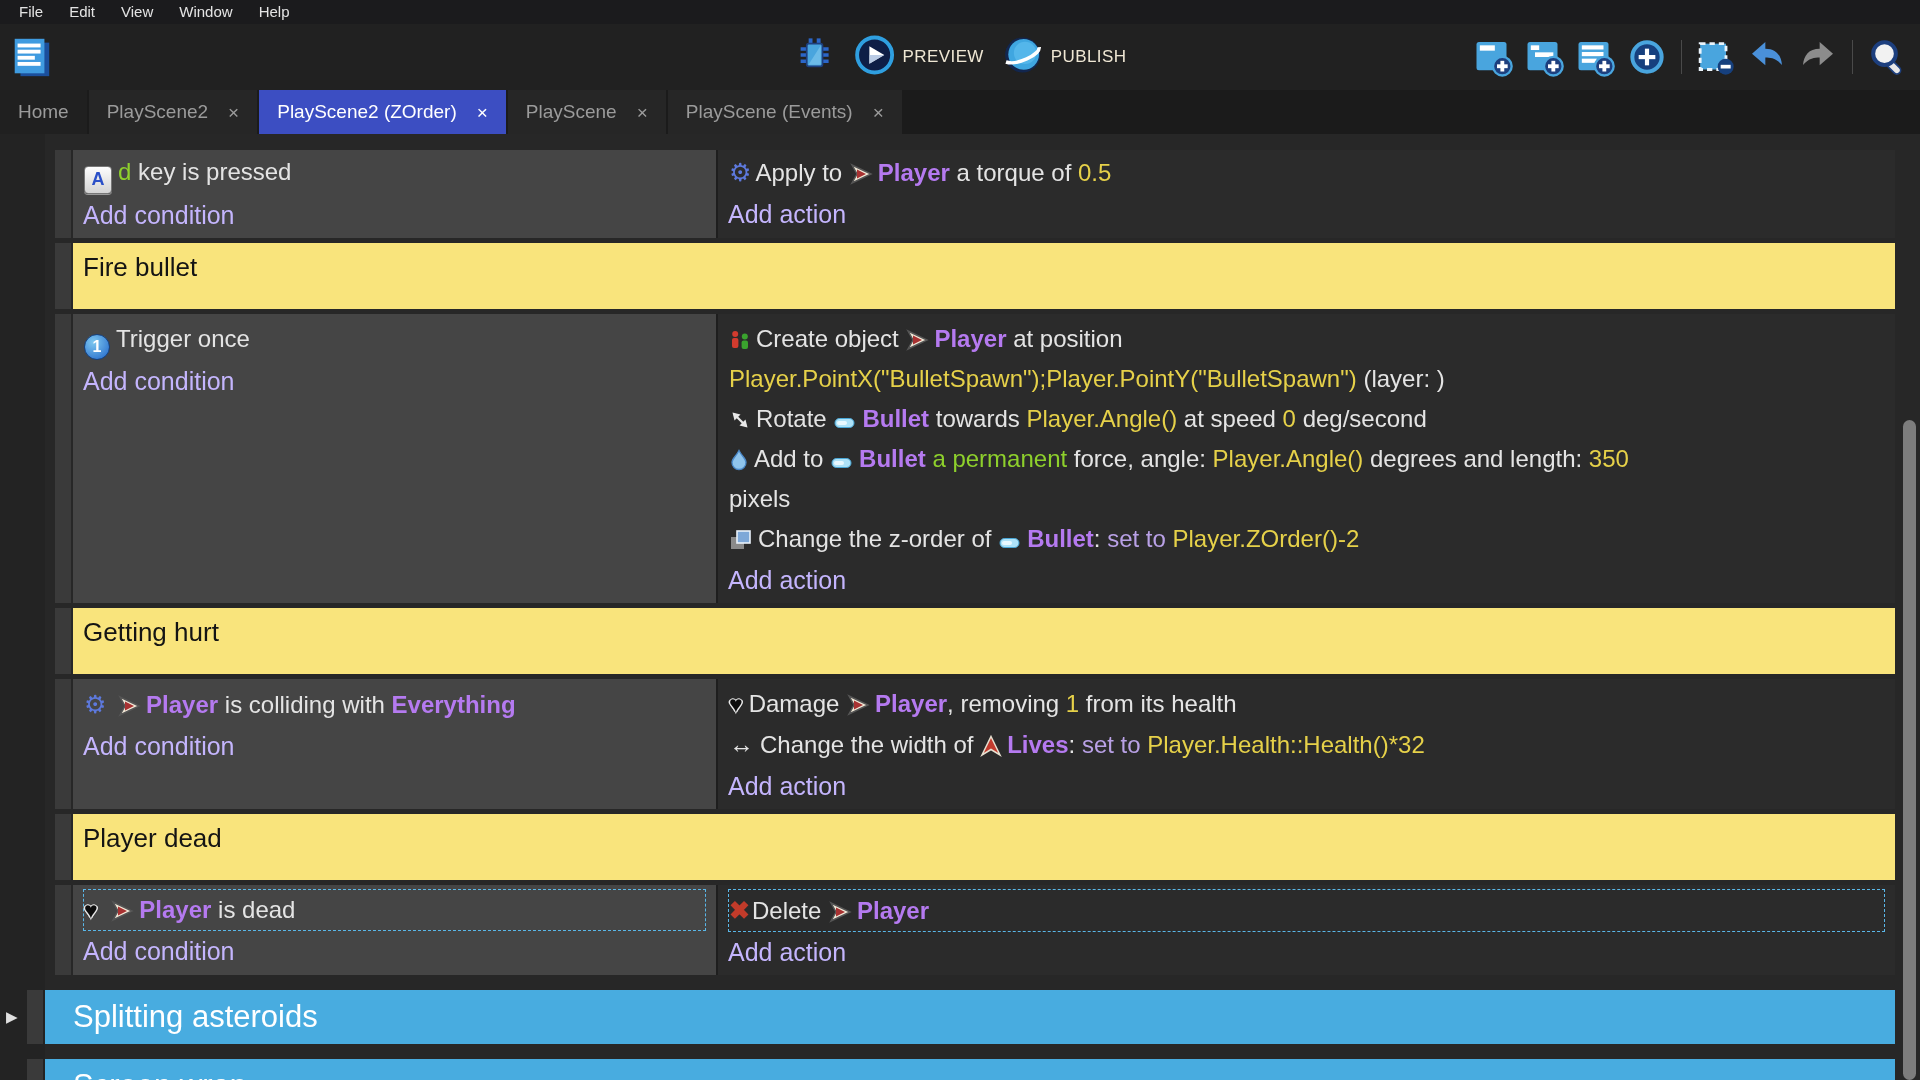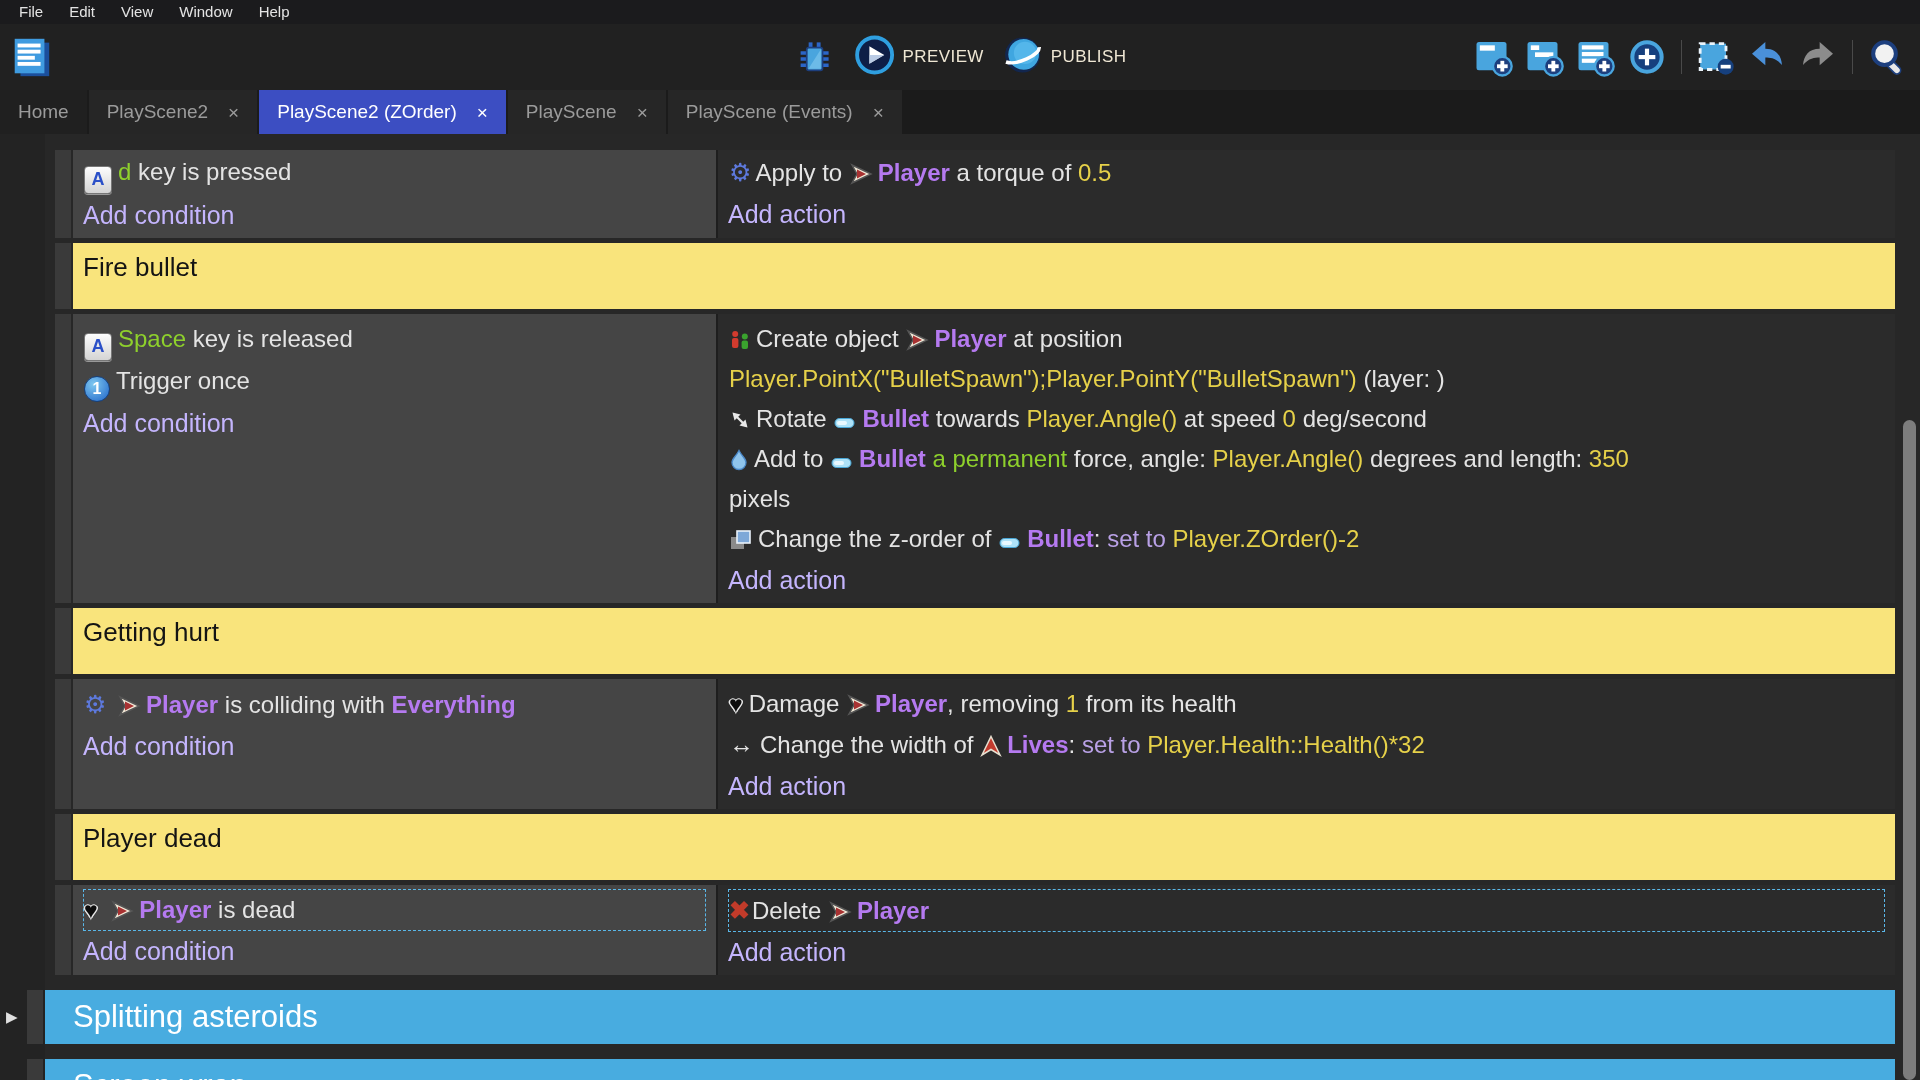--- a/index.html
+++ b/index.html
@@ -7,21 +7,21 @@
        font-family:"Liberation Sans",sans-serif;-webkit-font-smoothing:antialiased}
 
   
   #menubar{height:24px;background:#1b1b1d;display:flex;align-items:center;padding-left:6px}
   .menu-item{color:#e4e4e4;font-size:15px;padding:0 13px;cursor:default;line-height:24px}
 
   
   #toolbar{height:66px;background:#212121;position:relative;display:flex;align-items:center}
   #logo{margin-left:8px;display:flex;align-items:center;cursor:pointer}
   #toolbar-center{position:absolute;left:50%;top:50%;transform:translate(-50%,-50%);
-                  display:flex;align-items:flex-end;gap:18px}
+                  display:flex;align-items:flex-start;gap:18px}
   .tb-btn{display:flex;align-items:center;cursor:pointer}
   .tb-label{color:#efe7d4;font-size:17px;margin-left:7px;letter-spacing:.4px}
   #toolbar-right{position:absolute;right:12px;top:50%;transform:translateY(-50%);
                  display:flex;align-items:center;gap:9px}
   .tbtn{width:42px;height:42px;display:flex;align-items:center;justify-content:center;cursor:pointer}
   .tsep{width:1px;height:34px;background:#4a4a4a;margin:0 4px}
 
   
   #tabbar{height:44px;background:#1b1b1b;display:flex;align-items:stretch}
   .tab{display:flex;align-items:center;padding:0 18px;background:#262626;border-right:2px solid #1b1b1b;
@@ -236,21 +236,20 @@
           </div>
           <div class="add-link">Add action</div>
         </div>
       </div>
       <div class="row comment-row">
         <div class="comment-text">Fire bullet</div>
       </div>
       <div class="row event-row">
         <div class="cond-cell">
           <div class="ins-box">
-            <div class="ins"><span><span class="ico kbd">A</span></span><span class="c-green">Space</span><span class="c-white"> key is released</span></div>
             <div class="ins"><span><span class="ico once">1</span></span><span class="c-white">Trigger once</span></div>
           </div>
           <div class="add-link">Add condition</div>
         </div>
         <div class="act-cell">
           <div class="ins-box">
             <div class="ins"><span><svg width="22" height="22" viewBox="0 0 22 22">
                   <circle cx="6.2" cy="5" r="3" fill="#d23b2e"></circle>
                   <rect x="3" y="9" width="6.4" height="10" rx="2" fill="#d23b2e"></rect>
                   <circle cx="15.8" cy="7.5" r="3" fill="#3aa32e"></circle>

